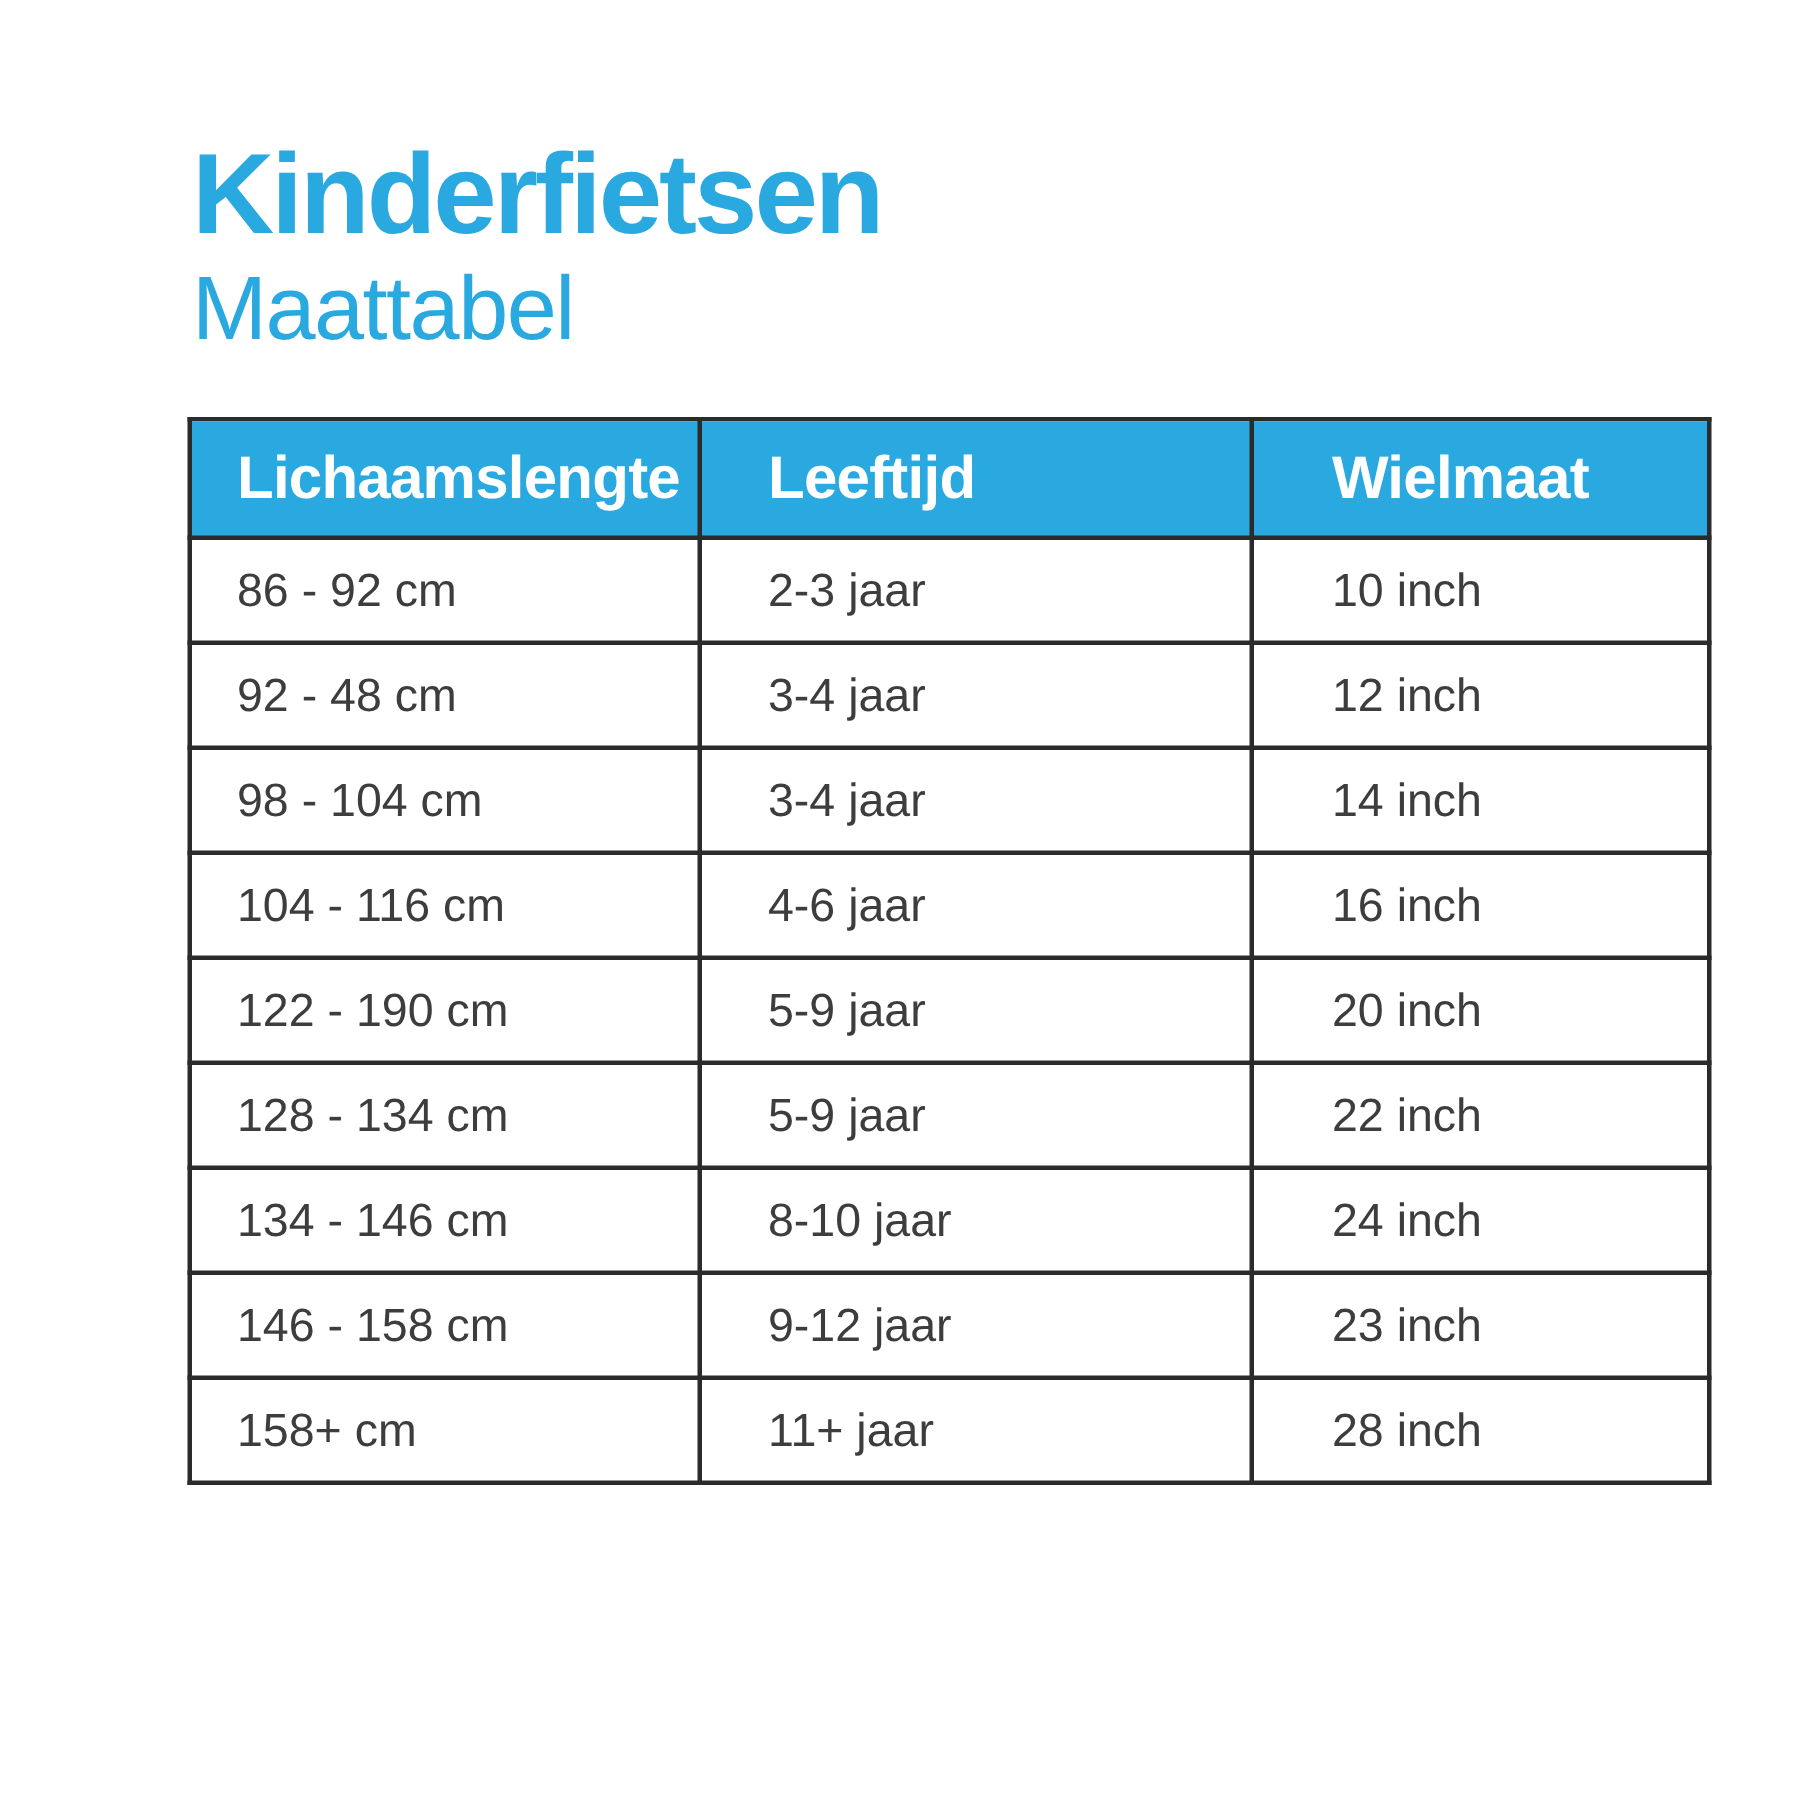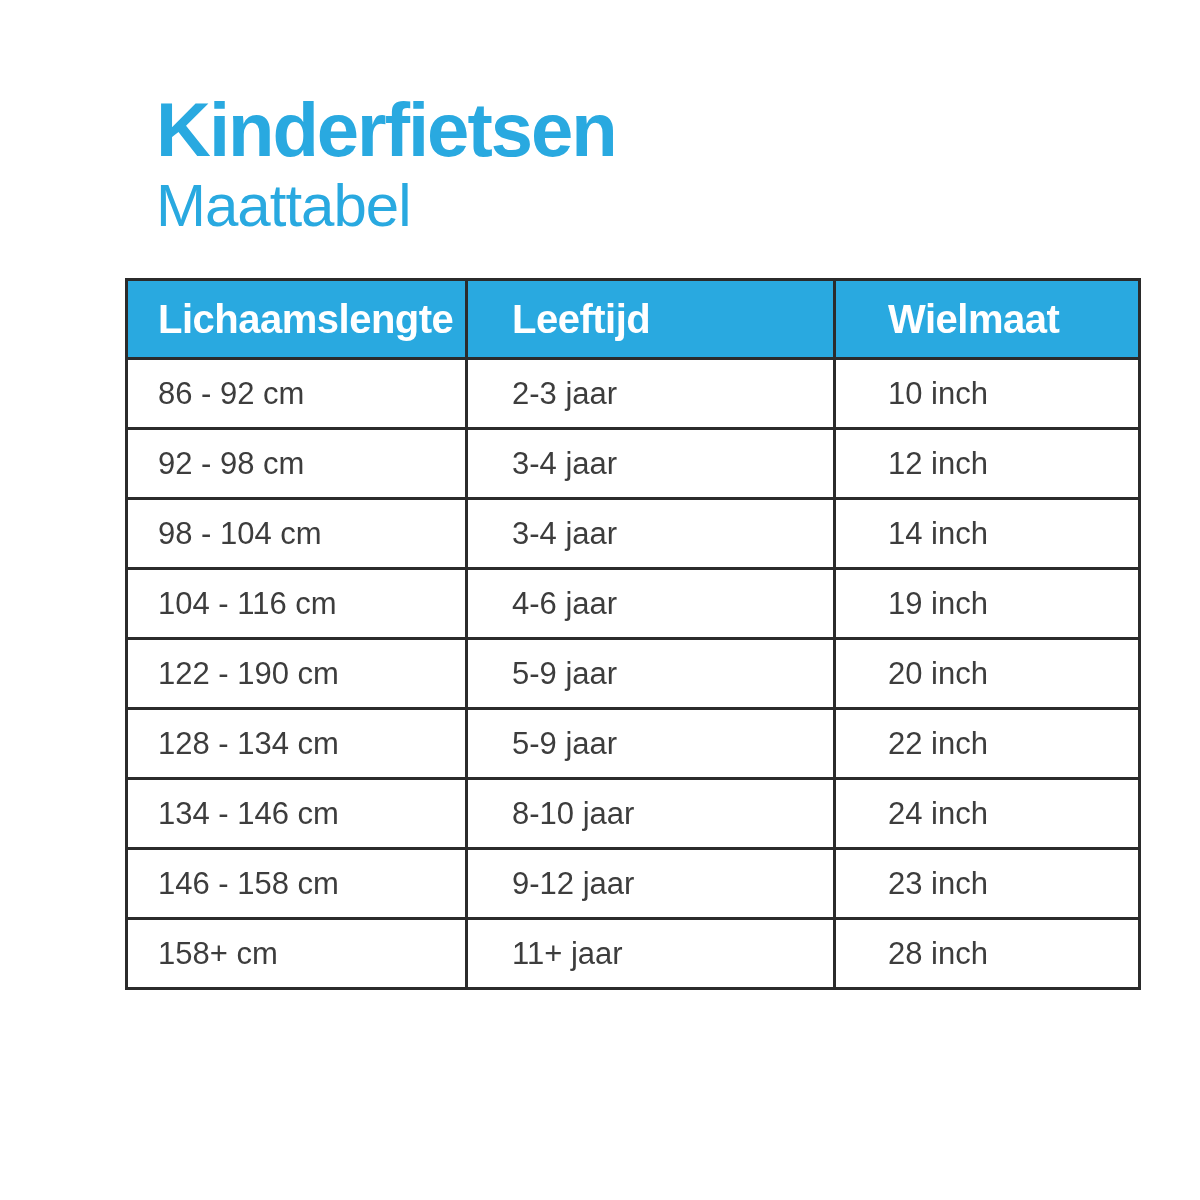--- a/index.html
+++ b/index.html
@@ -17,21 +17,20 @@
     width:1200px;
     height:1200px;
     background:var(--bg);
     font-family:"Liberation Sans", sans-serif;
     overflow:hidden;
   }
   .header{
     position:absolute;
     left:128px;
     top:92px;
-    margin-left:28px;
   }
   .title{
     font-size:76px;
     font-weight:bold;
     color:var(--accent);
     letter-spacing:-2px;
     line-height:1;
     margin:0;
   }
   .subtitle{
@@ -94,33 +93,33 @@
         <th class="c2">Wielmaat</th>
       </tr>
     </thead>
     <tbody>
         <tr>
           <td class="c0">86 - 92 cm</td>
           <td class="c1">2-3 jaar</td>
           <td class="c2">10 inch</td>
         </tr>
         <tr>
-          <td class="c0">92 - 98 cm</td>
+          <td class="c0">92 - 48 cm</td>
           <td class="c1">3-4 jaar</td>
           <td class="c2">12 inch</td>
         </tr>
         <tr>
           <td class="c0">98 - 104 cm</td>
           <td class="c1">3-4 jaar</td>
           <td class="c2">14 inch</td>
         </tr>
         <tr>
           <td class="c0">104 - 116 cm</td>
           <td class="c1">4-6 jaar</td>
-          <td class="c2">19 inch</td>
+          <td class="c2">16 inch</td>
         </tr>
         <tr>
           <td class="c0">122 - 190 cm</td>
           <td class="c1">5-9 jaar</td>
           <td class="c2">20 inch</td>
         </tr>
         <tr>
           <td class="c0">128 - 134 cm</td>
           <td class="c1">5-9 jaar</td>
           <td class="c2">22 inch</td>

